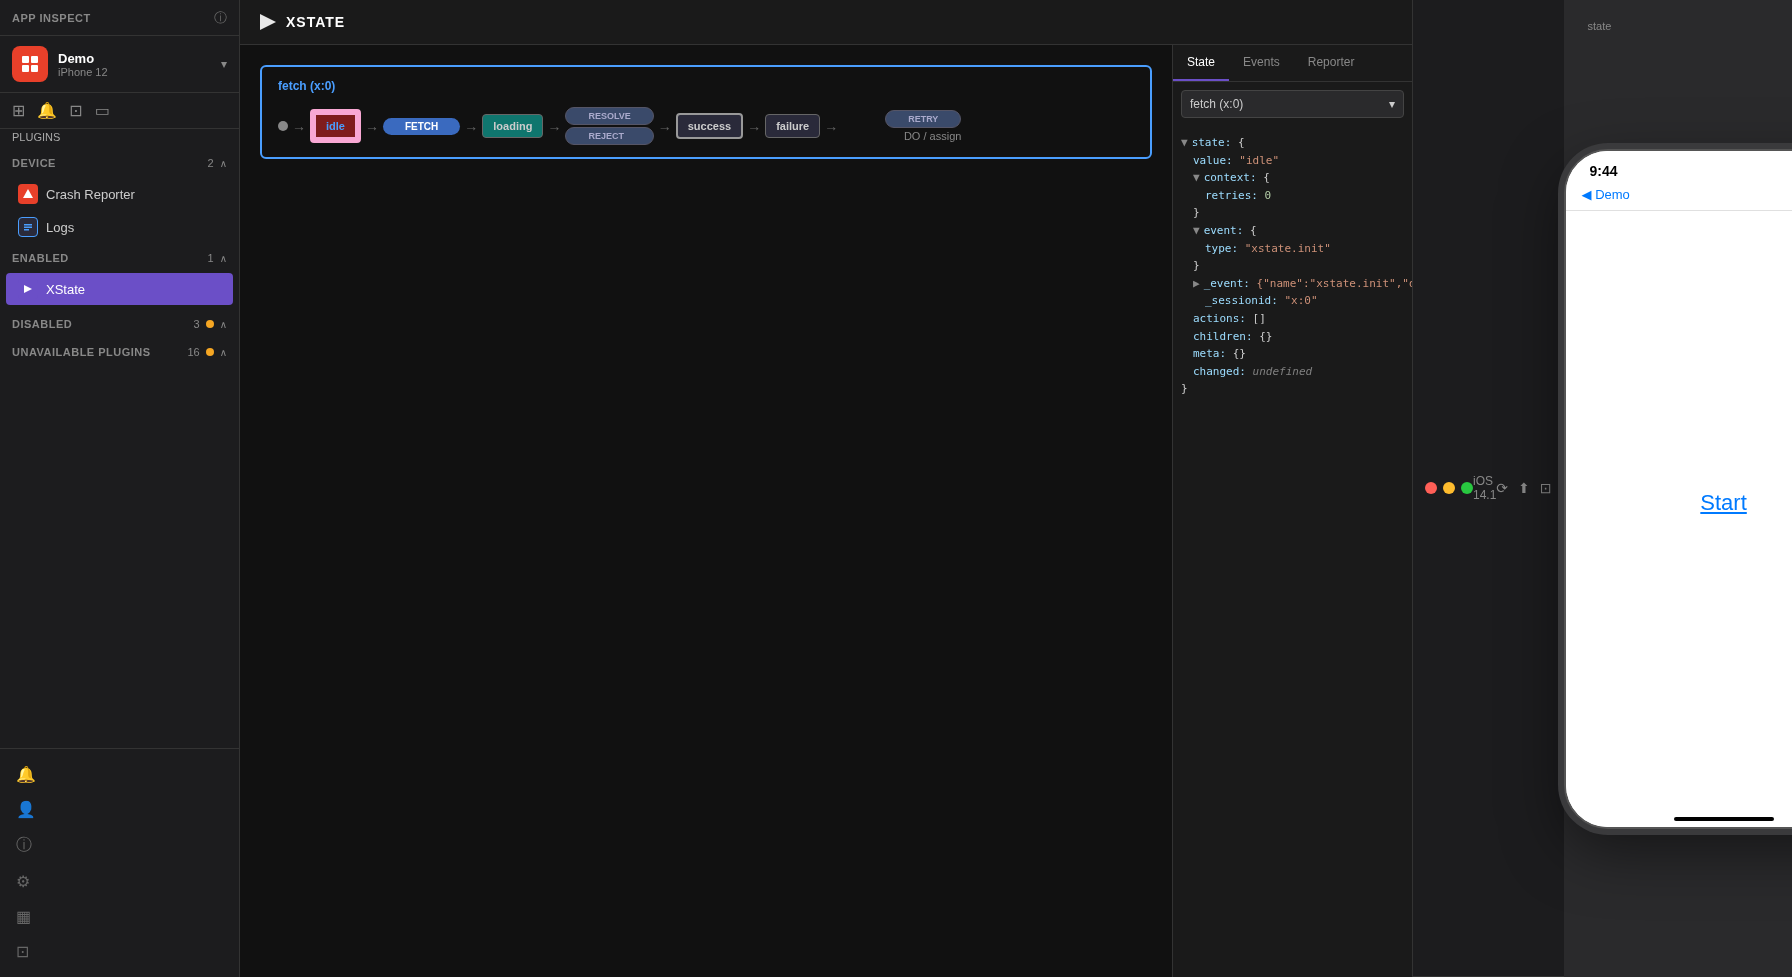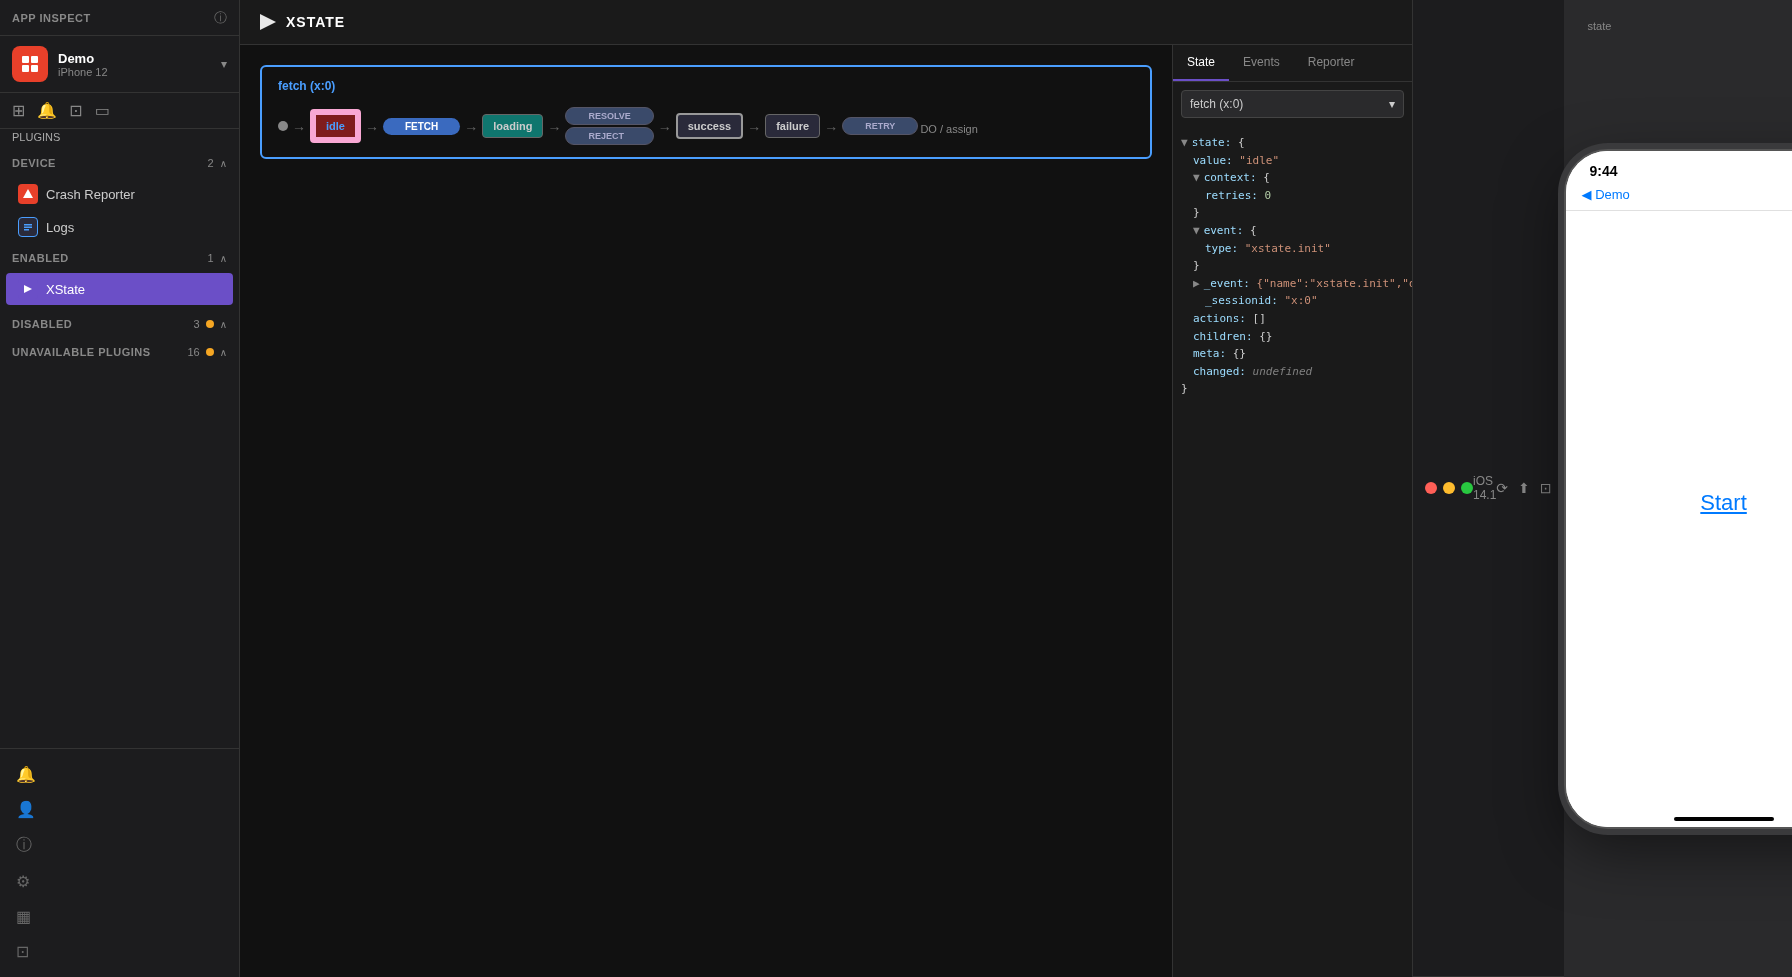--- a/index.html
+++ b/index.html
@@ -605,21 +605,21 @@
             <div class="state-node success">
               <span>success</span>
             </div>
             <span class="arrow">→</span>
 
             <div class="state-node failure">
               <span>failure</span>
             </div>
             <span class="arrow">→</span>
 
-            <div style="display:flex;flex-direction:row;align-items:flex-end;gap:2px;">
+            <div style="display:flex;flex-direction:column;align-items:flex-end;gap:2px;margin-left:43px;">
               <div class="event-btn retry-btn">RETRY</div>
               <div class="do-assign">DO / assign</div>
             </div>
           </div>
         </div>
       </div>
 
       <div class="right-panel">
 
         <div class="right-tabs">

